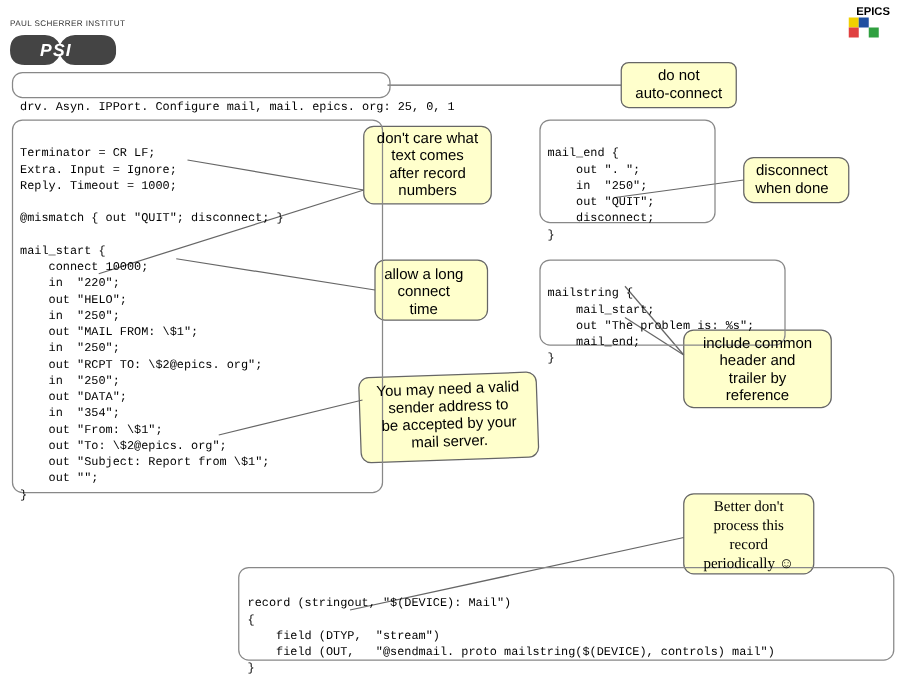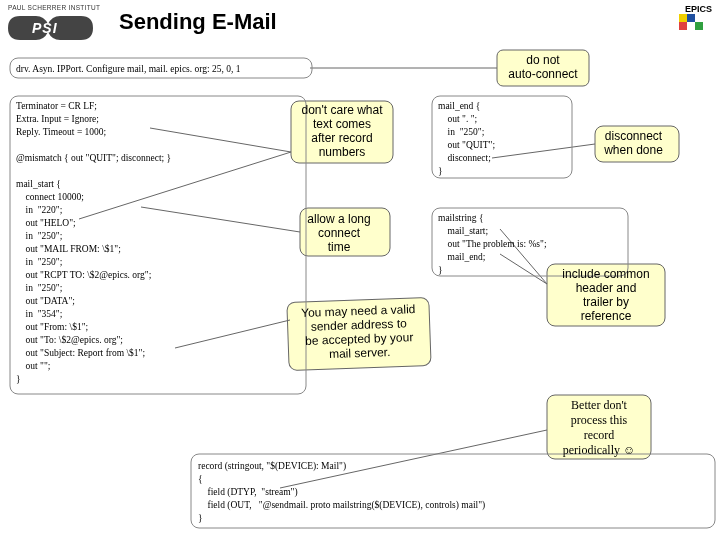--- a/index.html
+++ b/index.html
@@ -8,21 +8,21 @@
     width: 720px;
     height: 540px;
     background: #fff;
     font-family: Arial, Helvetica, sans-serif;
     position: relative;
     overflow: hidden;
   }
   .header {
     display: flex;
     align-items: center;
-    padding: 4px 8px;
+    padding: 16px 8px;
   }
   .logo {
     width: 95px;
     height: 36px;
     position: relative;
   }
   .logo-text {
     font-size: 6.5px;
     letter-spacing: 0.3px;
     color: #333;
@@ -67,25 +67,26 @@
   }
   .epics-squares {
     display: flex;
     flex-wrap: wrap;
     width: 24px;
     margin: 0 auto;
   }
   .sq { width: 8px; height: 8px; }
   .abs { position: absolute; }
   .mono {
-    font-family: Liberation Serif, serif;
+    font-family: Liberation Mono, monospace;
     font-size: 9.5px;
     line-height: 13px;
     white-space: pre;
     color: #000;
+    margin-top: 16px;
   }
   .callout {
     fill: #ffffcc;
     stroke: #666;
     stroke-width: 1;
   }
   .callout-line {
     stroke: #666;
     stroke-width: 1;
     fill: none;
@@ -101,21 +102,20 @@
 <body>
 
 <div class="header">
   <div class="logo">
     <div class="logo-text">PAUL SCHERRER INSTITUT</div>
     <svg class="logo-shape" viewBox="0 0 85 24">
       <path d="M0,12 Q0,0 12,0 L28,0 Q36,0 40,8 Q44,0 52,0 L73,0 Q85,0 85,12 Q85,24 73,24 L52,24 Q44,24 40,16 Q36,24 28,24 L12,24 Q0,24 0,12 Z" fill="#444"></path>
     </svg>
     <div class="logo-psi">PSI</div>
   </div>
-  <div class="title">Sending E-Mail</div>
 </div>
 
 <div class="epics">
   <div class="epics-text">EPICS</div>
   <div class="epics-squares">
     <div class="sq" style="background:#f0d000"></div>
     <div class="sq" style="background:#2050a0"></div>
     <div class="sq" style="background:transparent"></div>
     <div class="sq" style="background:#e04040"></div>
     <div class="sq" style="background:transparent"></div>

